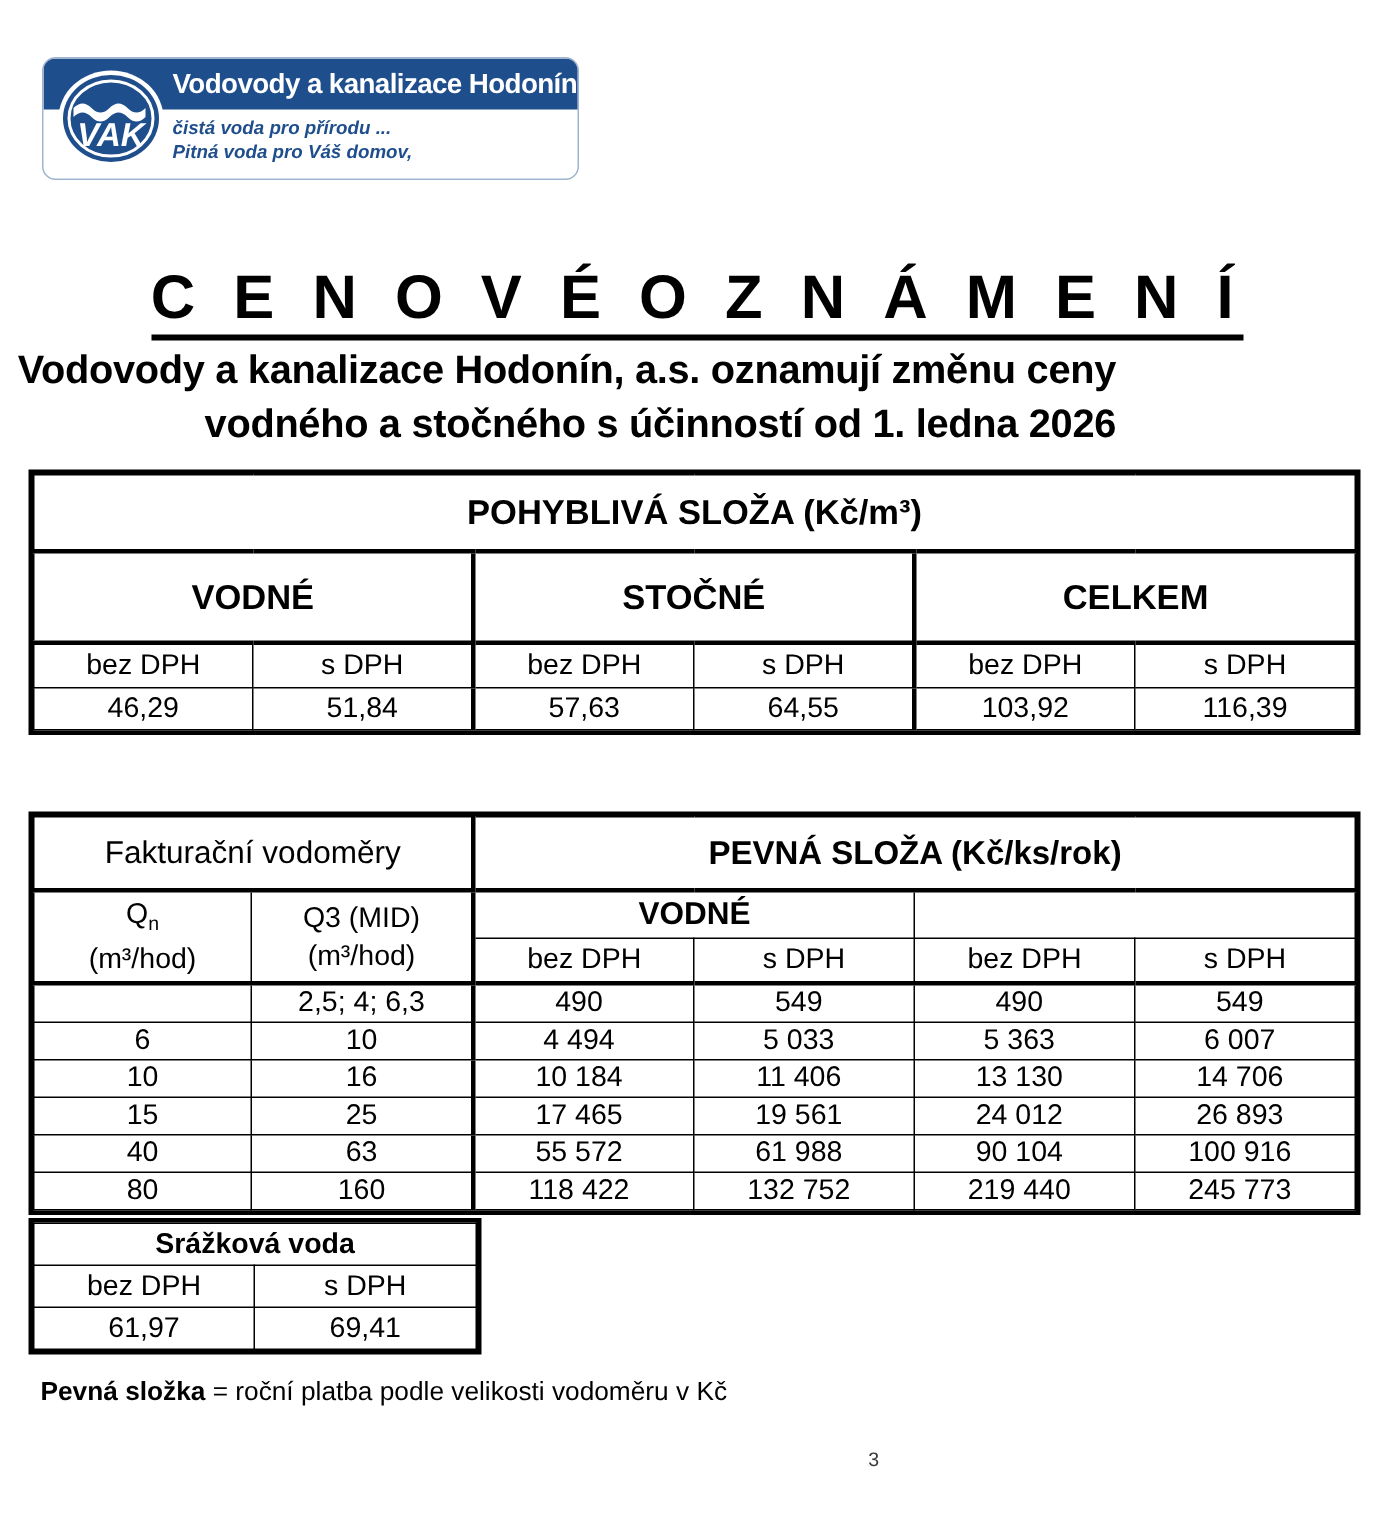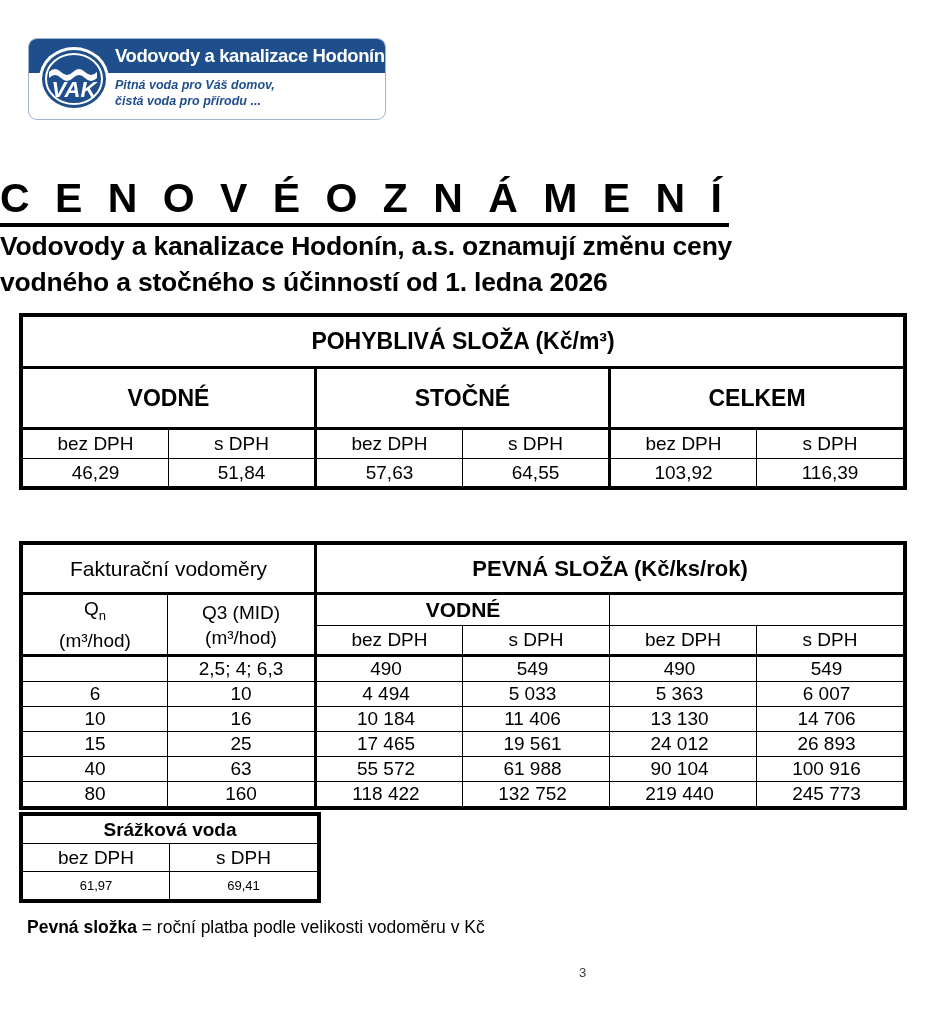--- a/index.html
+++ b/index.html
@@ -67,36 +67,36 @@
     color: #1f4e8c;
     line-height: 16px;
   }
 
   
   .doc-title {
     position: absolute;
     left: 0;
     top: 175px;
     width: 930px;
-    text-align: left;
+    text-align: center;
     font-size: 41px;
     font-weight: bold;
     letter-spacing: 7px;
     line-height: 46px;
   }
   .doc-title span.u {
     border-bottom: 4px solid #000;
     padding-bottom: 2px;
   }
   .doc-subtitle {
     position: absolute;
     left: 0;
     top: 228px;
     width: 744px;
-    text-align: left;
+    text-align: right;
     font-size: 26.5px;
     font-weight: bold;
     line-height: 36px;
     letter-spacing: -0.2px;
   }
 
   
   table {
     border-collapse: collapse;
     position: absolute;
@@ -135,21 +135,21 @@
   #tbl-fixed .f-data { height: 24px; font-size: 19px; }
   #tbl-fixed .num { text-align: center; padding-right: 7px; }
   #tbl-fixed .grp-sep { border-left-width: 3px; }
   #tbl-fixed .row-thick td { border-top-width: 3px; }
   #tbl-fixed .thinline td { border-top-color: #9a9a9a; }
 
   
   #tbl-rain { left: 22px; top: 815px; width: 295px; }
   #tbl-rain .r-title { height: 27px; font-size: 19px; font-weight: bold; }
   #tbl-rain .r-sub   { height: 27px; font-size: 19px; }
-  #tbl-rain .r-val   { height: 27px; font-size: 13px; margin-top: 30px; }
+  #tbl-rain .r-val   { height: 27px; font-size: 19px; margin-top: 30px; }
 
   
   .notes {
     position: absolute;
     left: 27px;
     top: 915px;
     width: 700px;
     font-size: 17.5px;
     line-height: 25px;
   }
@@ -175,22 +175,22 @@
   <div class="logo-emblem">
     <svg width="72" height="66" viewBox="0 0 72 66">
       <ellipse cx="36" cy="33" rx="35" ry="32" fill="#ffffff"></ellipse>
       <ellipse cx="36" cy="33" rx="32" ry="29" fill="#1f4e8c"></ellipse>
       <ellipse cx="36" cy="33" rx="28" ry="25" fill="none" stroke="#ffffff" stroke-width="2"></ellipse>
       <path d="M11 26 q6 -6 12 0 q6 6 12 0 q6 -6 12 0 q6 6 12 0 l0 6 q-6 6 -12 0 q-6 -6 -12 0 q-6 6 -12 0 q-6 -6 -12 0 Z" fill="#ffffff"></path>
       <text x="36" y="51" font-family="Liberation Sans, sans-serif" font-size="22" font-weight="bold" font-style="italic" fill="#ffffff" text-anchor="middle">VAK</text>
     </svg>
   </div>
   <div class="logo-tagline">
+    <div>čistá voda pro přírodu ...</div>
     <div>Pitná voda pro Váš domov,</div>
-    <div>čistá voda pro přírodu ...</div>
   </div>
 </div>
 
 <div class="doc-title"><span class="u">C E N O V É   O Z N Á M E N Í</span></div>
 <div class="doc-subtitle">
   <div>Vodovody a kanalizace Hodonín, a.s. oznamují změnu ceny</div>
   <div>vodného a stočného s účinností od 1. ledna 2026</div>
 </div>
 
 <table id="tbl-variable" class="outer">

